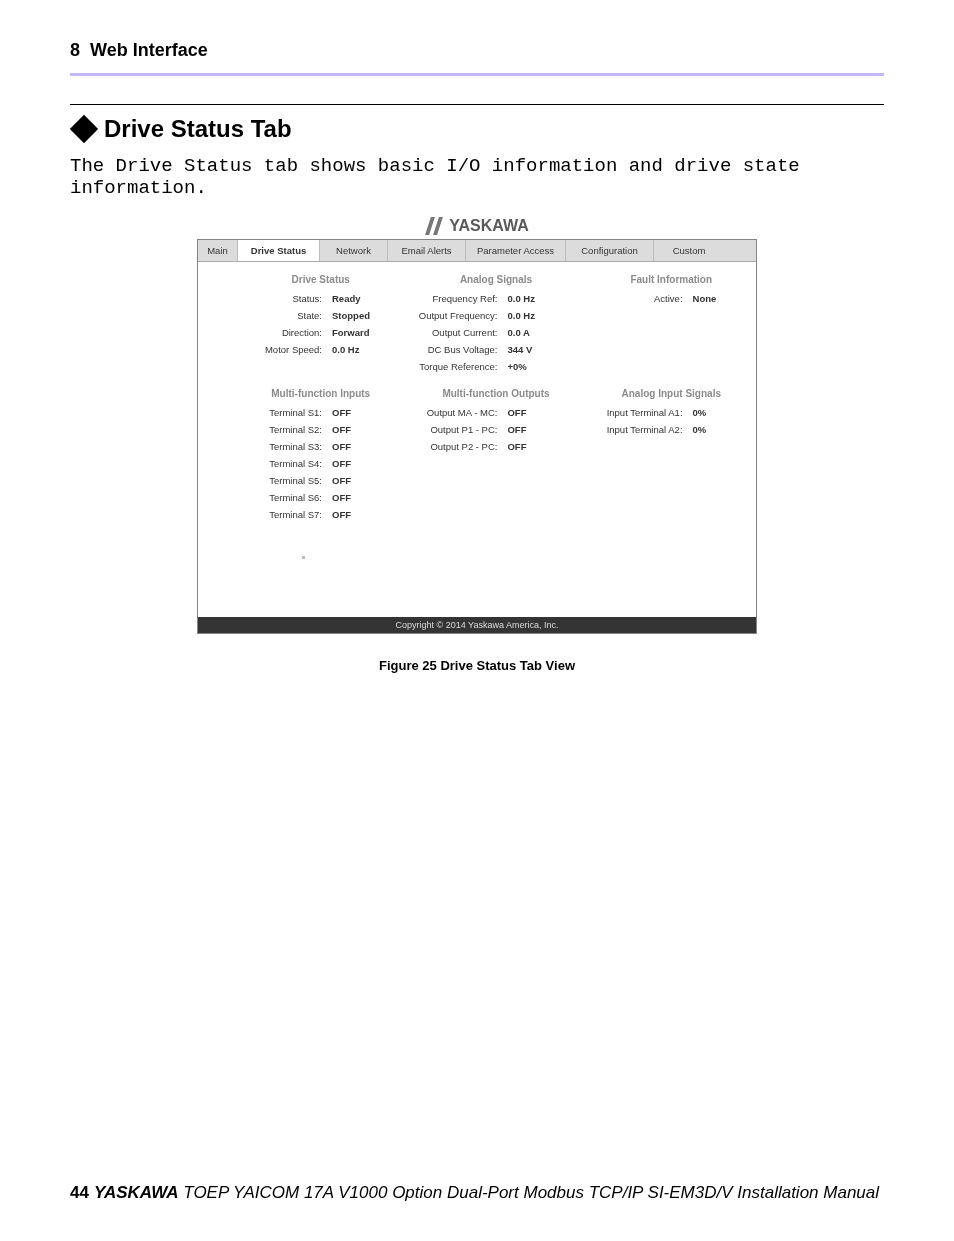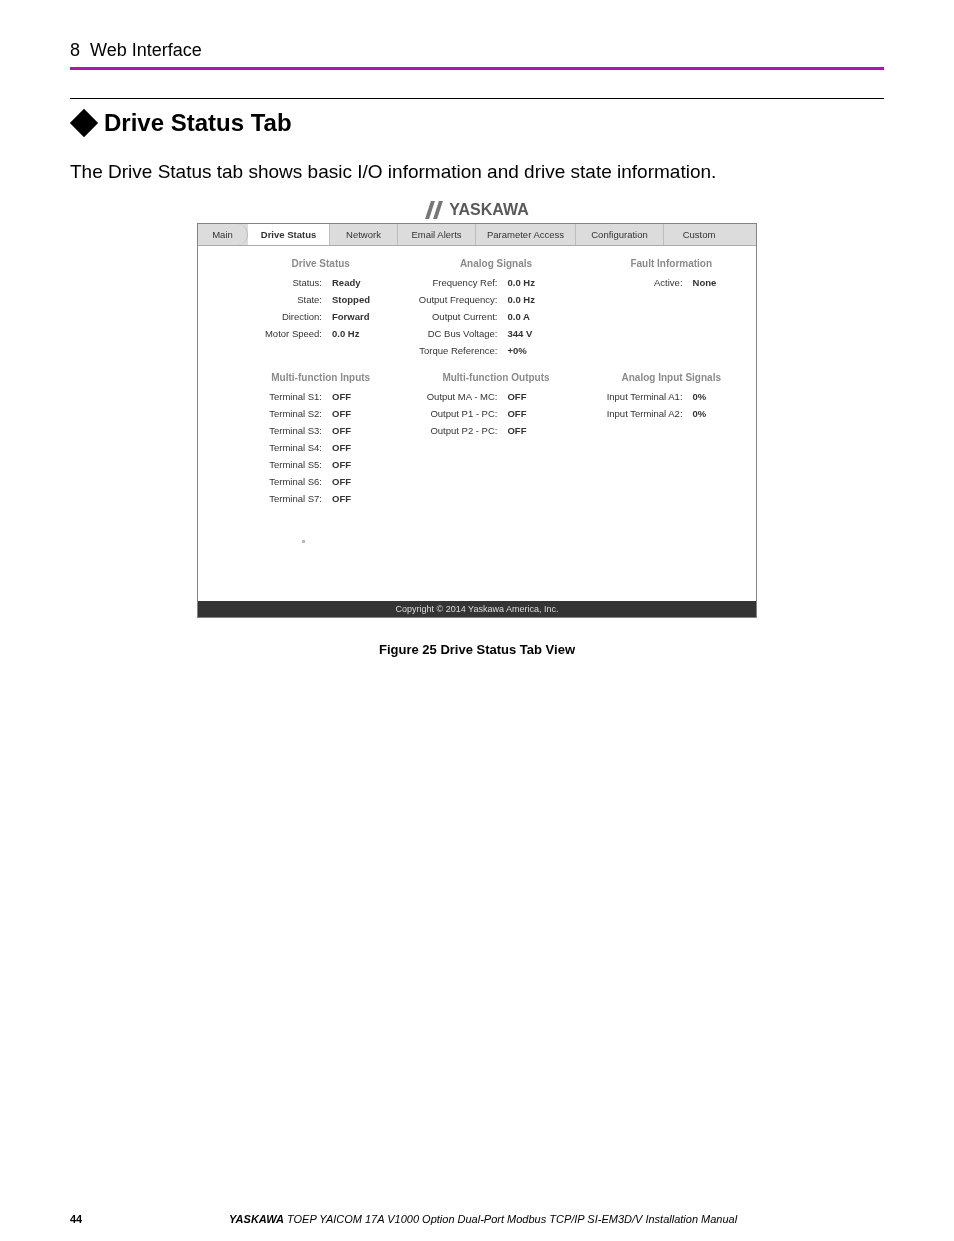--- a/index.html
+++ b/index.html
@@ -6,23 +6,23 @@
   body {
     margin: 0;
     padding: 40px 70px 30px 70px;
     font-family: Arial, Helvetica, sans-serif;
     color: #000;
     background: #fff;
     width: 954px;
   }
   .page-header {
     font-size: 18px;
-    font-weight: normal;
-    border-bottom: 3px solid #a21caf;
-    padding-bottom: 6px;
+    font-weight: bold;
+    border-bottom: 3px solid #c4b5fd;
+    padding-bottom: 12px;
   }
   .section-rule {
     border-top: 1.5px solid #000;
     margin-top: 28px;
   }
   .section-title {
     display: flex;
     align-items: center;
     margin-top: 10px;
     gap: 10px;
@@ -34,23 +34,23 @@
     transform: rotate(45deg);
     margin-left: 4px;
     flex: none;
   }
   .section-title h2 {
     margin: 0;
     font-size: 24px;
     font-weight: bold;
   }
   .intro {
-    font-family: Liberation Sans, sans-serif;
+    font-family: Liberation Mono, monospace;
     font-size: 19px;
-    margin: 24px 0 18px 0;
+    margin: 12px 0 18px 0;
   }
   
   .shot-wrap {
     width: 560px;
     margin: 0 auto;
   }
   .brand {
     display: flex;
     align-items: center;
     justify-content: center;
@@ -84,21 +84,21 @@
     background: #dcdcdc;
     border-bottom: 1px solid #aaa;
   }
   .tab {
     padding: 5px 0;
     text-align: center;
     border-right: 1px solid #bdbdbd;
     color: #333;
     cursor: pointer;
   }
-  .tab.main { width: 50px; border-radius: 10px; }
+  .tab.main { width: 40px; }
   .tab.ds { width: 82px; background: #fff; font-weight: bold; }
   .tab.net { width: 68px; }
   .tab.ea { width: 78px; }
   .tab.pa { width: 100px; }
   .tab.cfg { width: 88px; }
   .tab.cust { width: 70px; border-right: none; }
   .panel {
     padding: 12px 6px 8px 8px;
   }
   .cols {
@@ -142,26 +142,26 @@
     margin: 30px 0 50px 96px;
   }
   .figcap {
     text-align: center;
     font-weight: bold;
     font-size: 13px;
     margin-top: 24px;
   }
   .pgfoot {
     position: fixed;
-    bottom: 16px;
+    bottom: 38px;
     left: 70px;
     right: 70px;
     display: flex;
     align-items: flex-end;
-    font-size: 11px;
+    font-size: 17px;
   }
   .pgnum { font-weight: bold; }
   .pgname { margin-left: auto; margin-right: auto; font-style: italic; }
   .pgname b { font-weight: bold; }
 </style>
 </head>
 <body>
 
 <div class="page-header">
   <span>8</span>&nbsp;&nbsp;<span>Web Interface</span>

